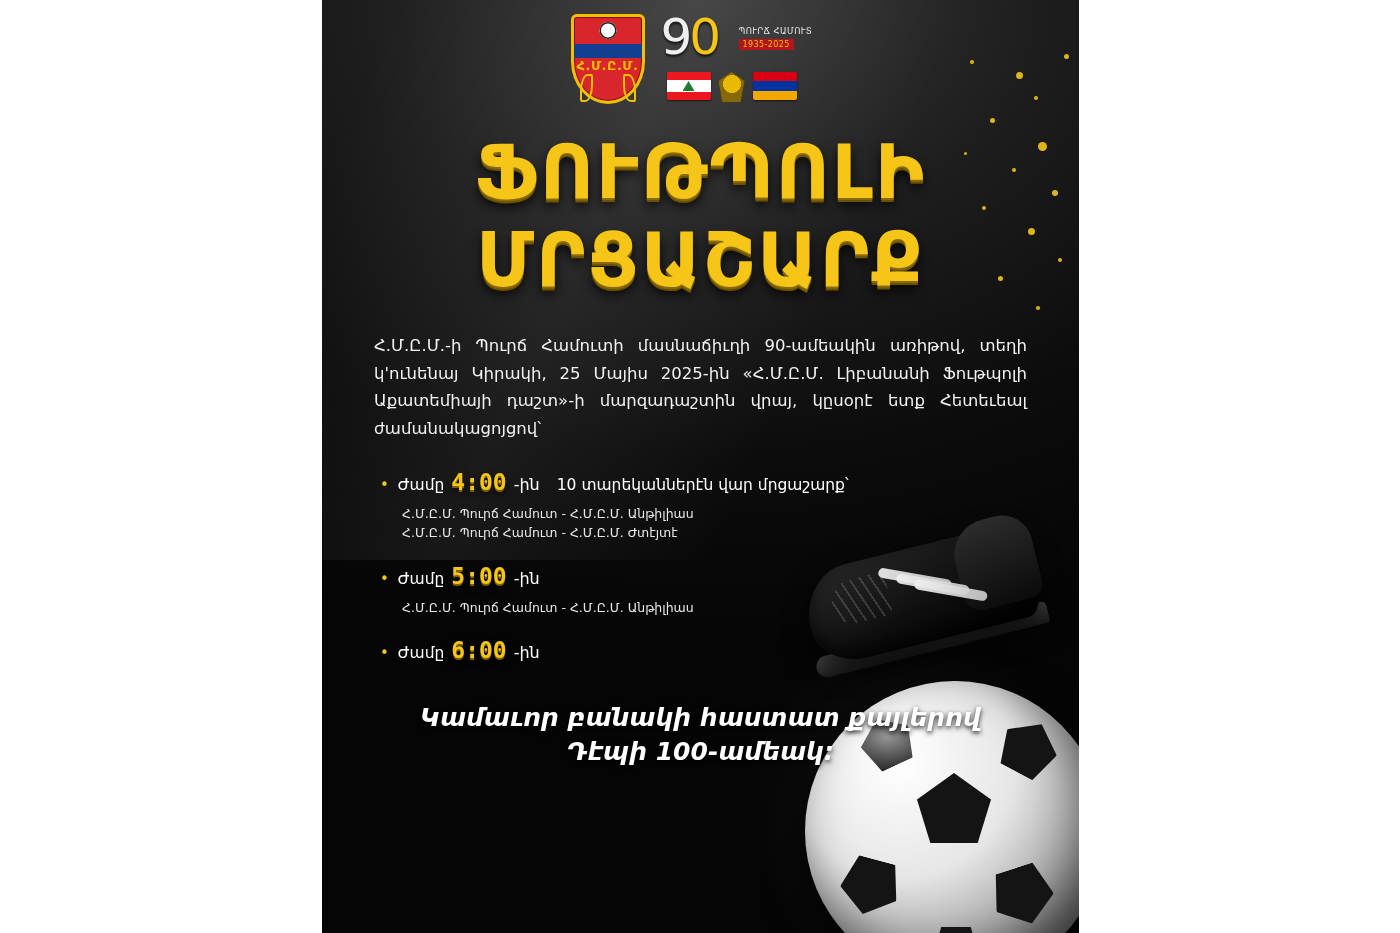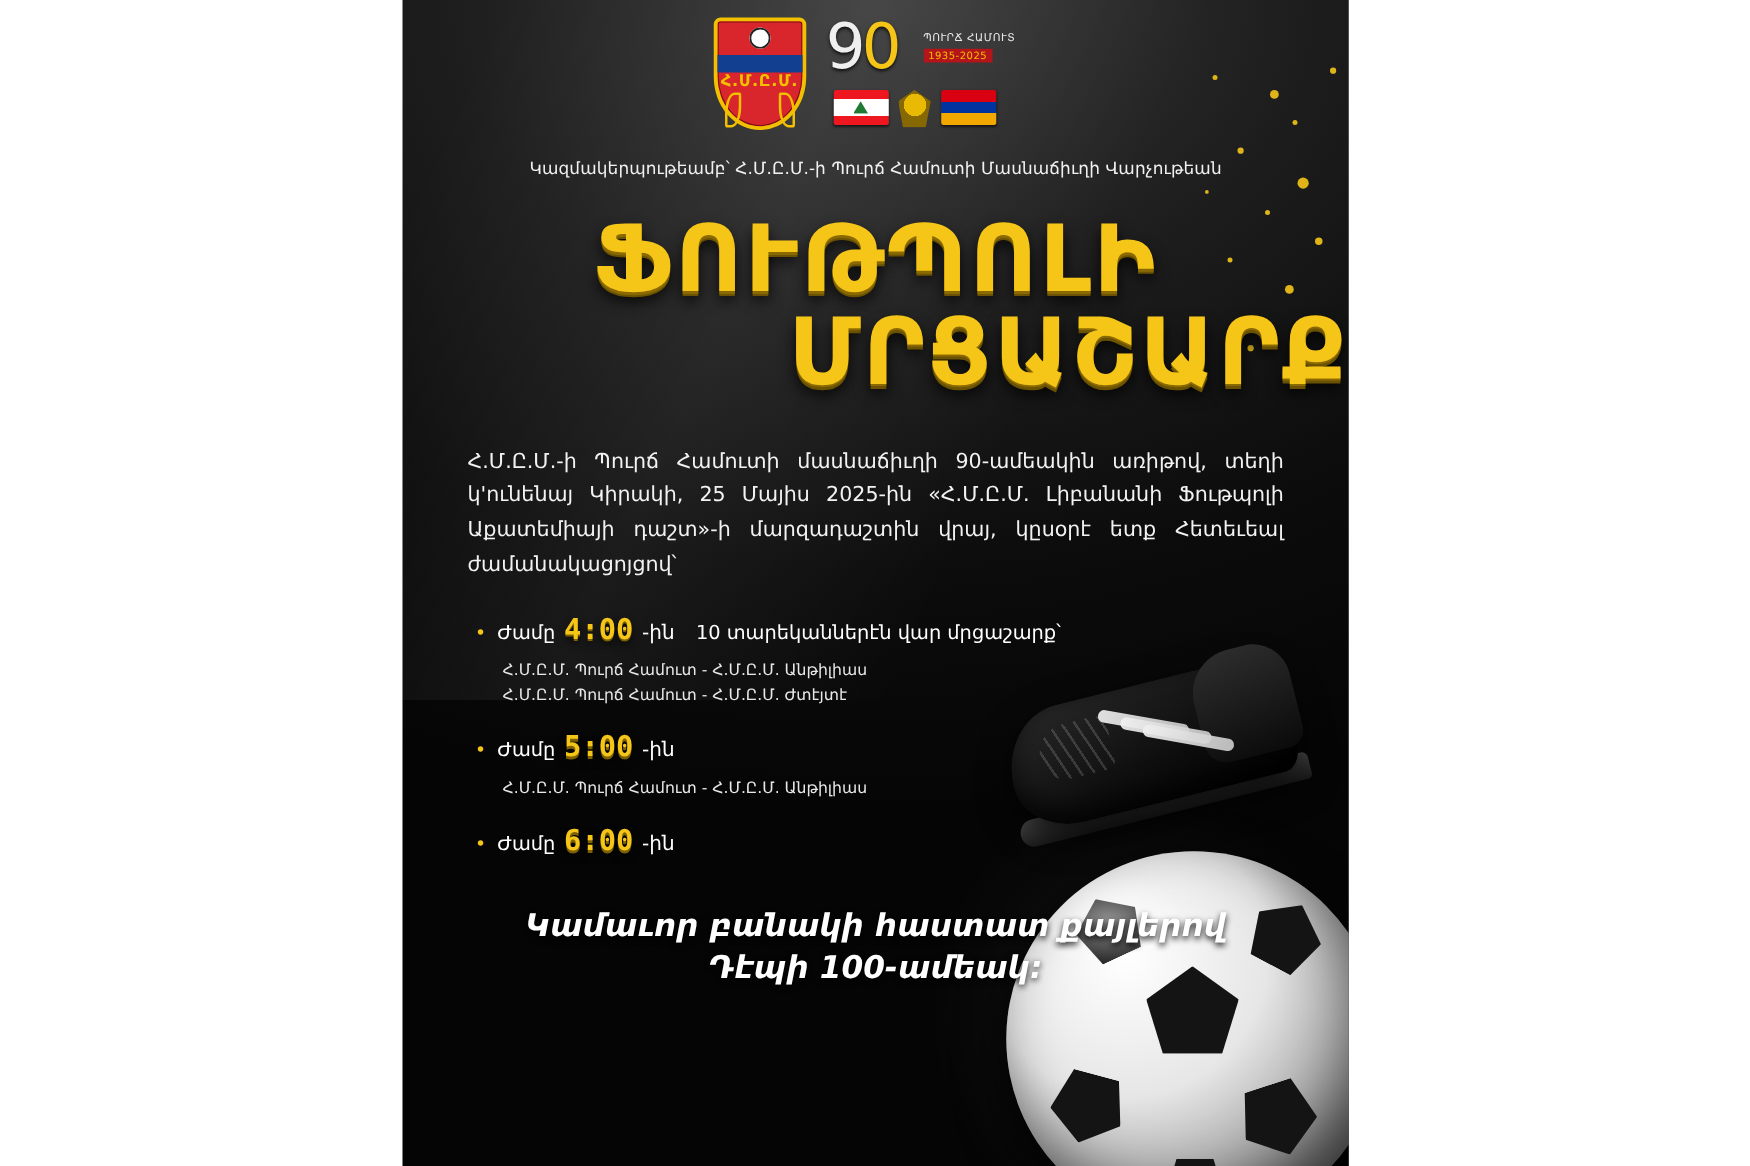--- a/index.html
+++ b/index.html
@@ -226,22 +226,21 @@
     font-size: 74px;
     line-height: 0.98;
     color: #f5c518;
     letter-spacing: 2px;
     text-shadow:
       0 2px 0 #8a6a00,
       0 4px 0 #6a5200,
       0 7px 12px rgba(0,0,0,0.85);
   }
   .title-line.second {
-    margin-top: 2px;
-    text-align: right;
+    margin-top: 15px;
   }
 
   
   .desc {
     position: relative;
     z-index: 4;
     margin: 36px 52px 0 52px;
     font-size: 16.5px;
     line-height: 1.68;
     color: #f2f2f2;
@@ -459,21 +458,20 @@
         <div class="anniv-sub">1935-2025</div>
         <div class="flags">
           <div class="flag flag-lb"></div>
           <div class="emblem-mid"></div>
           <div class="flag flag-am"></div>
         </div>
       </div>
     </div>
 
     <div class="patron">
-      <div>Կազմակերպութեամբ՝ Հ.Մ.Ը.Մ.-ի Պուրճ Համուտի Մասնաճիւղի Վարչութեան</div>
     </div>
 
     <div class="title-block">
       <div class="title-line">ՖՈՒԹՊՈԼԻ</div>
       <div class="title-line second">ՄՐՑԱՇԱՐՔ</div>
     </div>
 
     <div class="desc">Հ.Մ.Ը.Մ.-ի Պուրճ Համուտի մասնաճիւղի 90-ամեակին առիթով, տեղի կ'ունենայ Կիրակի, 25 Մայիս 2025-ին «Հ.Մ.Ը.Մ. Լիբանանի Ֆութպոլի Աքատեմիայի դաշտ»-ի մարզադաշտին վրայ, կըսօրէ ետք Հետեւեալ ժամանակացոյցով՝</div>
 
     <div class="schedule">

